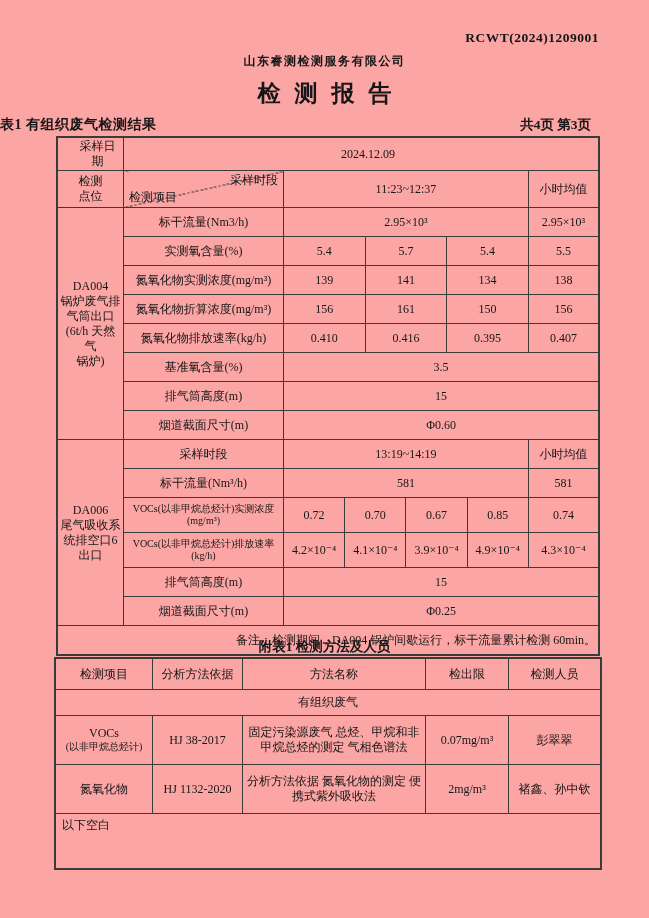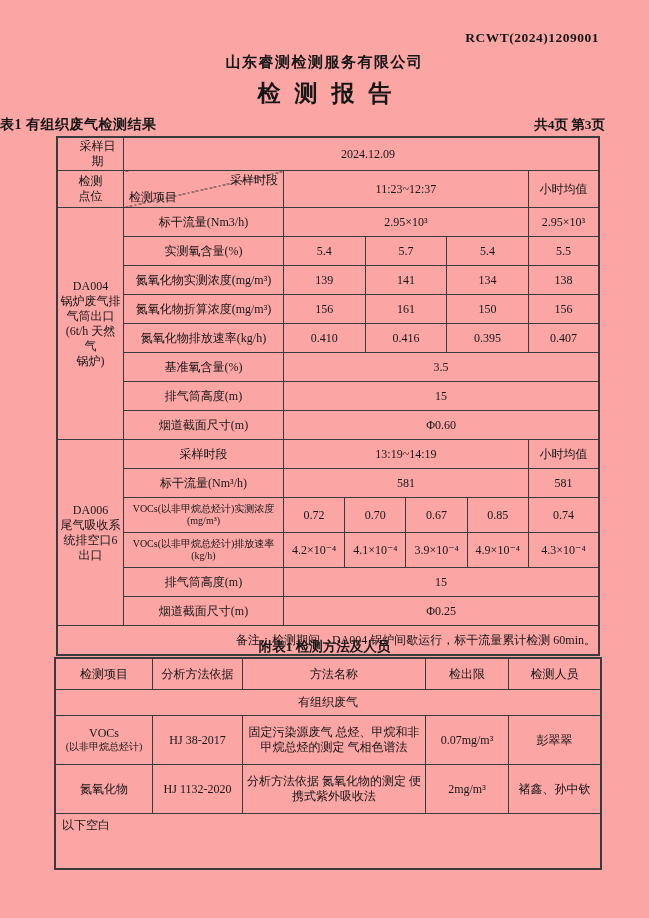--- a/index.html
+++ b/index.html
@@ -3,24 +3,24 @@
 <meta charset="utf-8">
 <style>
   html,body{margin:0;padding:0;background:#e9e9e7;}
   .page{
     position:relative; width:649px; height:918px;
     background:#fca5a5; color:#161616;
     font-family:"Liberation Serif","DejaVu Serif",serif;
     overflow:hidden;
   }
   .report-no{position:absolute; top:30px; right:50px; font-size:13.5px; font-weight:bold; letter-spacing:.5px;}
-  .company{position:absolute; top:53px; left:0; right:0; text-align:center; font-size:15px; font-weight:bold; letter-spacing:1.5px;}
+  .company{position:absolute; top:53px; left:0; right:0; text-align:center; font-size:12px; font-weight:bold; letter-spacing:1.5px;}
   .title{position:absolute; top:78px; left:0; right:0; text-align:center; font-size:23px; font-weight:bold; letter-spacing:14px; text-indent:14px;}
   .caption1{position:absolute; top:116px; left:0; right:0; text-align:left; font-size:14px; font-weight:bold; letter-spacing:.5px;}
-  .pageinfo{position:absolute; top:116px; right:44px; font-size:13.5px; font-weight:bold;}
+  .pageinfo{position:absolute; top:116px; right:58px; font-size:13.5px; font-weight:bold;}
   .caption2{position:absolute; top:638px; left:0; right:0; text-align:center; font-size:13.5px; font-weight:bold;}
 
   table{border-collapse:collapse; table-layout:fixed;}
   td{border:1px solid #3b3b3b; text-align:center; vertical-align:middle;
      font-size:12px; line-height:1.25; padding:1px 2px; overflow:hidden;}
   .t1{position:absolute; left:57px; top:137px; width:541px;}
   .t2{position:absolute; left:55px; top:658px; width:545px;}
   .t1, .t2{outline:1px solid #3b3b3b;}
 
   tr.h23 td{height:21px;padding-left:16px;} tr.h36 td{height:34px;} tr.h28 td{height:26px;}

